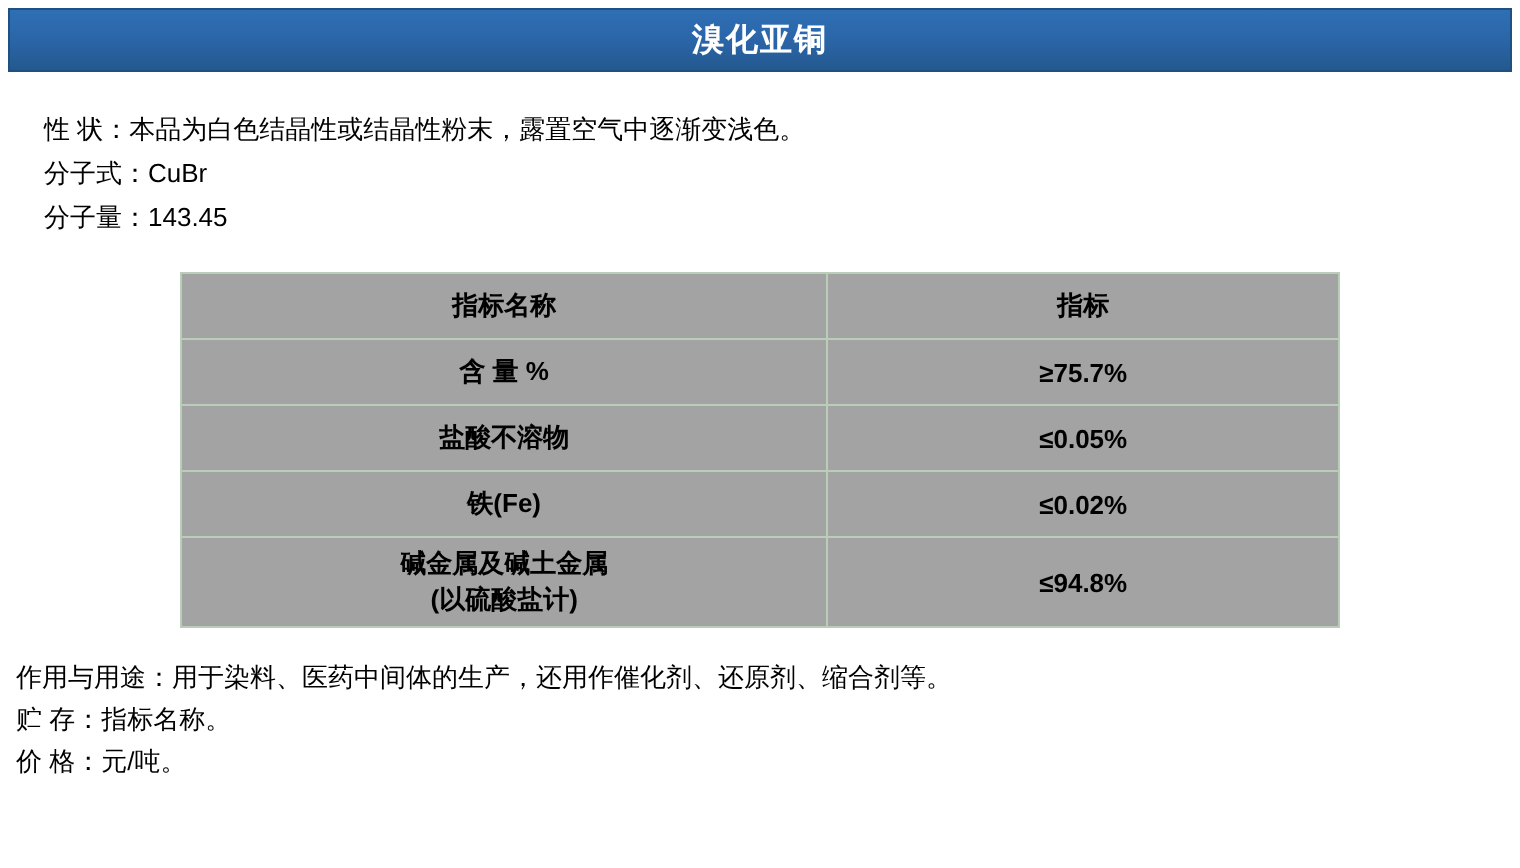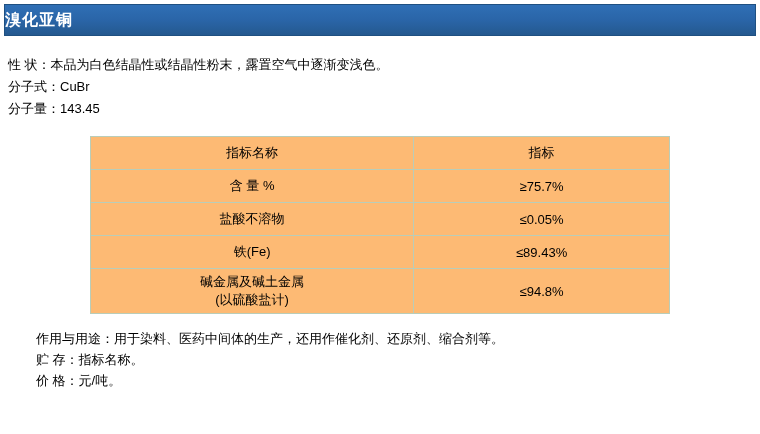--- a/index.html
+++ b/index.html
@@ -21,65 +21,64 @@
     height: 434px;
     box-sizing: border-box;
   }
   .title-bar {
     margin: 4px 4px 0 4px;
     height: 30px;
     background: linear-gradient(to bottom, #2f6fb5 0%, #2a65a8 50%, #24598f 100%);
     border: 1px solid #1f5081;
     display: flex;
     align-items: center;
-    justify-content: flex-start;
+    justify-content: center;
   }
   .title-bar .title-text {
     color: #ffffff;
     font-size: 16px;
     font-weight: bold;
     letter-spacing: 1px;
   }
   .intro {
     margin-top: 18px;
-    padding-left: 8px;
+    padding-left: 22px;
     line-height: 22px;
   }
   .intro .line {
     white-space: nowrap;
   }
   table.spec {
     border-collapse: collapse;
     margin: 16px auto 0 auto;
     width: 580px;
     table-layout: fixed;
   }
   table.spec td, table.spec th {
     border: 1px solid #b9cdb9;
-    background: #fdba74;
+    background: #a3a3a3;
     text-align: center;
     padding: 5px 4px;
     font-size: 13px;
-    font-weight: normal;
+    font-weight: bold;
     height: 22px;
   }
   table.spec td.two-line {
     line-height: 18px;
     padding: 4px;
   }
   table.spec .col-left { width: 56%; }
   table.spec .col-right { width: 44%; }
   .footer {
     margin-top: 14px;
     padding-left: 8px;
     line-height: 21px;
   }
   .footer .line {
     white-space: nowrap;
-    margin-left: 28px;
   }
   .sub {
     display: block;
   }
 </style>
 </head>
 <body>
 
 <div class="page">
 
@@ -102,21 +101,21 @@
       <tr>
         <td>含 量 %</td>
         <td>≥75.7%</td>
       </tr>
       <tr>
         <td>盐酸不溶物</td>
         <td>≤0.05%</td>
       </tr>
       <tr>
         <td>铁(Fe)</td>
-        <td>≤89.43%</td>
+        <td>≤0.02%</td>
       </tr>
       <tr>
         <td class="two-line">
           <span class="sub">碱金属及碱土金属</span>
           <span class="sub">(以硫酸盐计)</span>
         </td>
         <td>≤94.8%</td>
       </tr>
     </tbody>
   </table>

